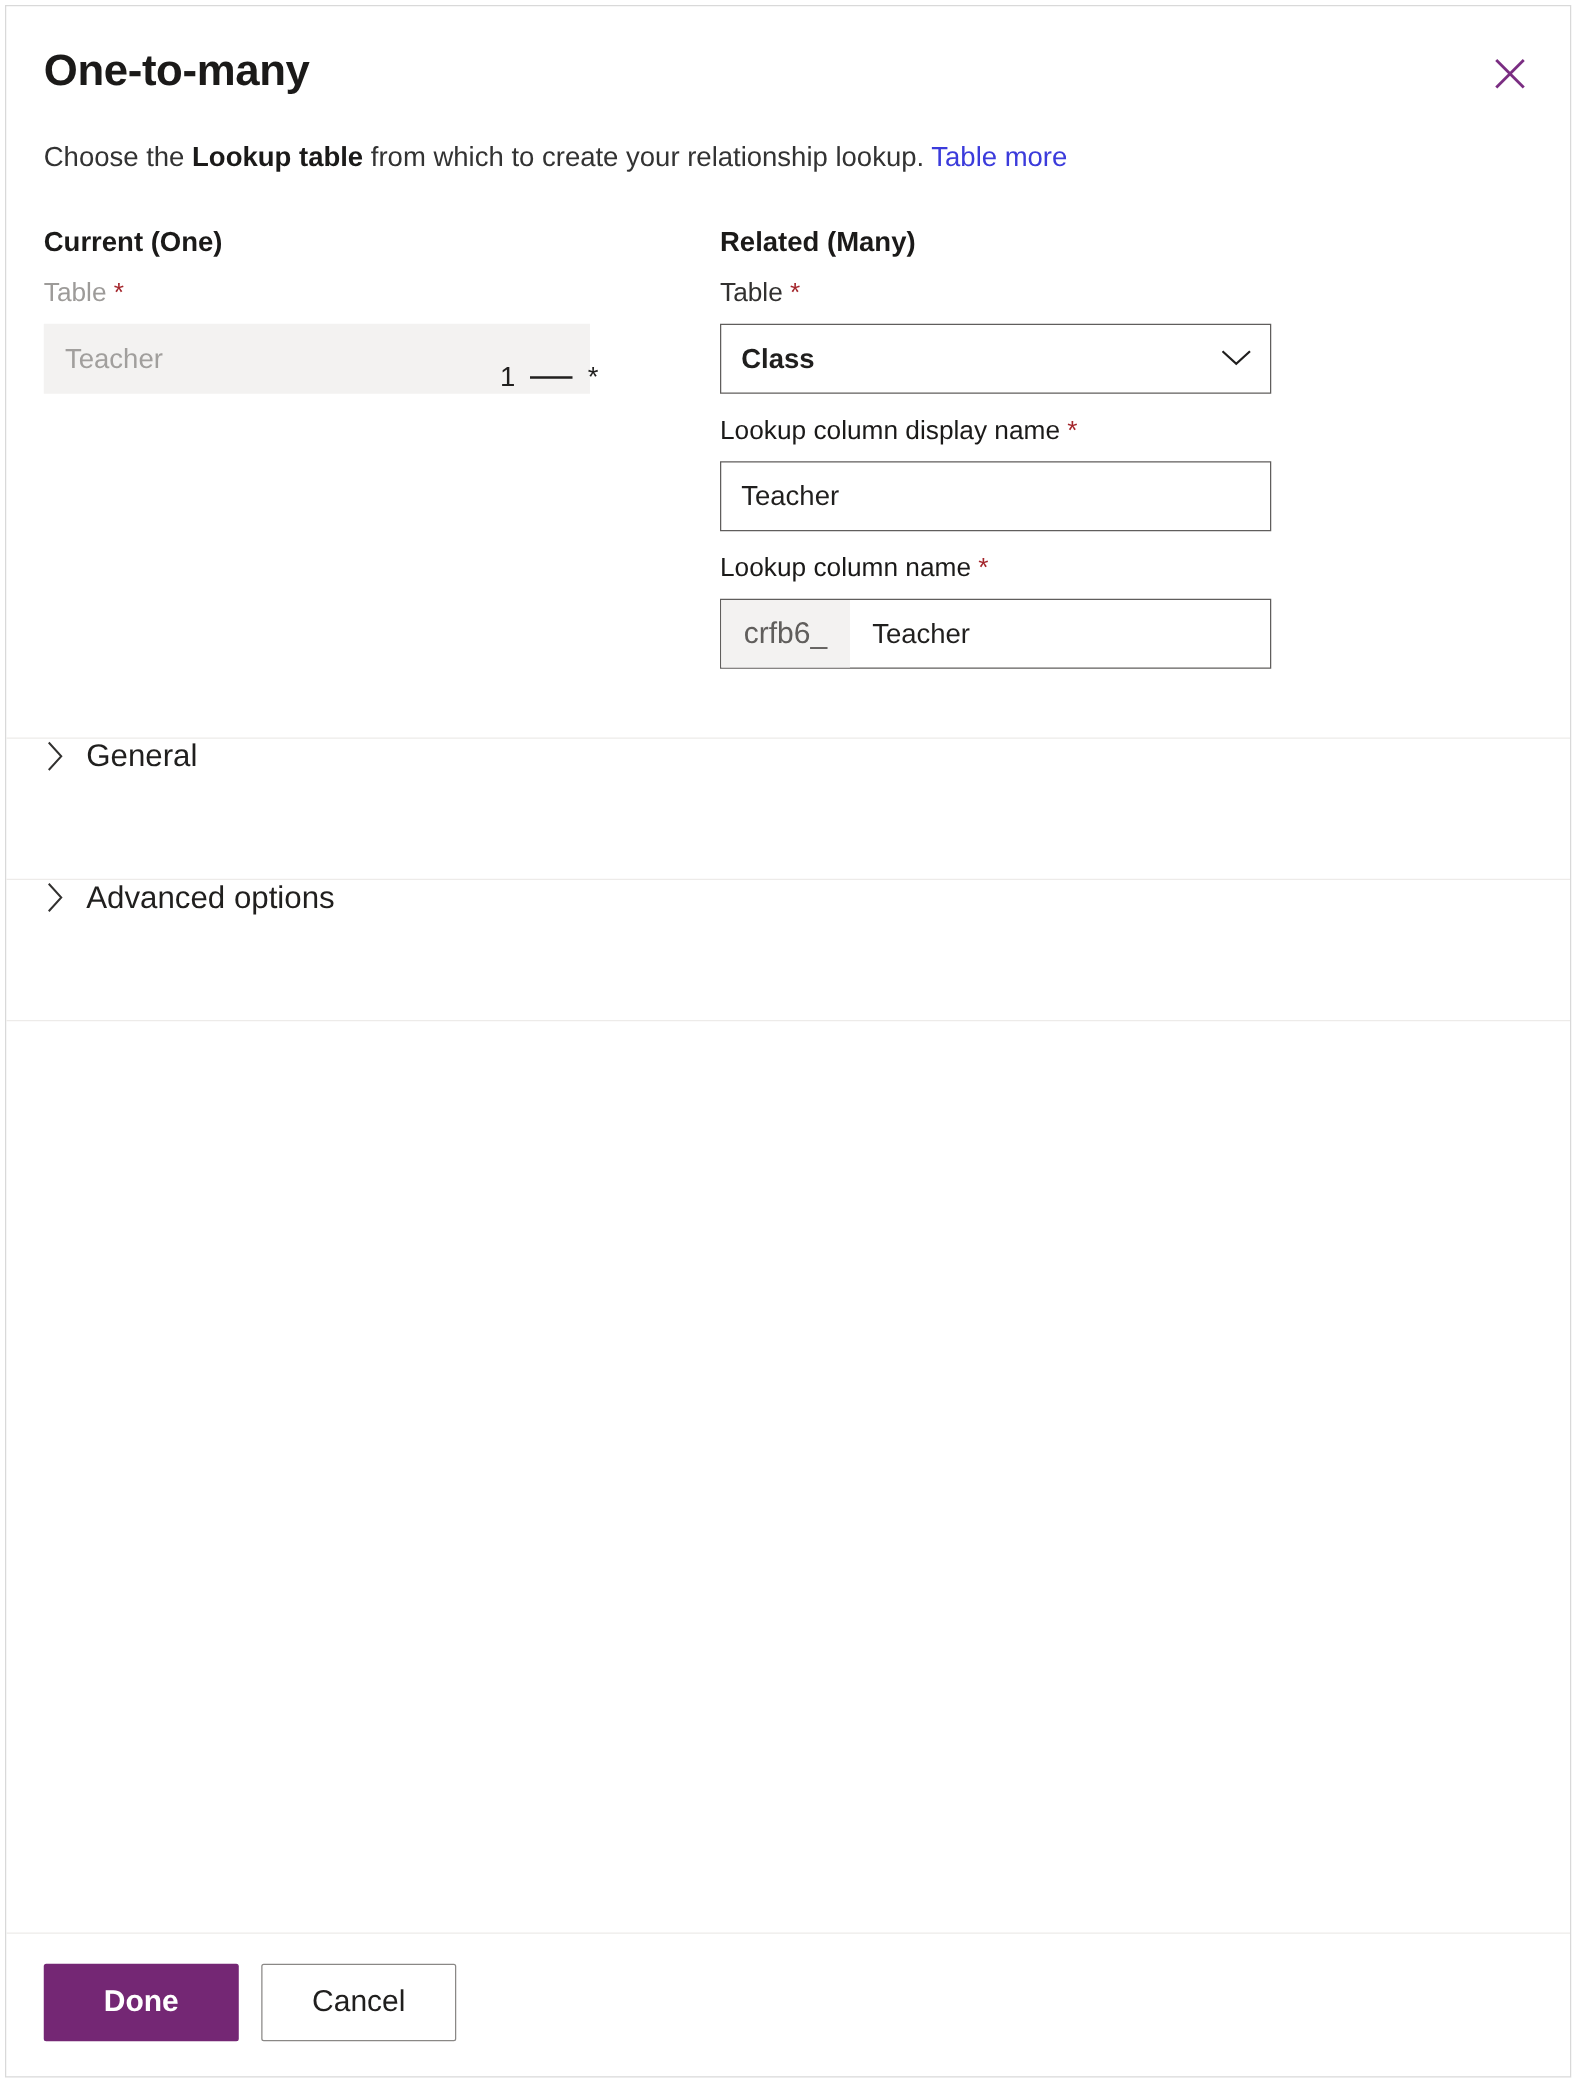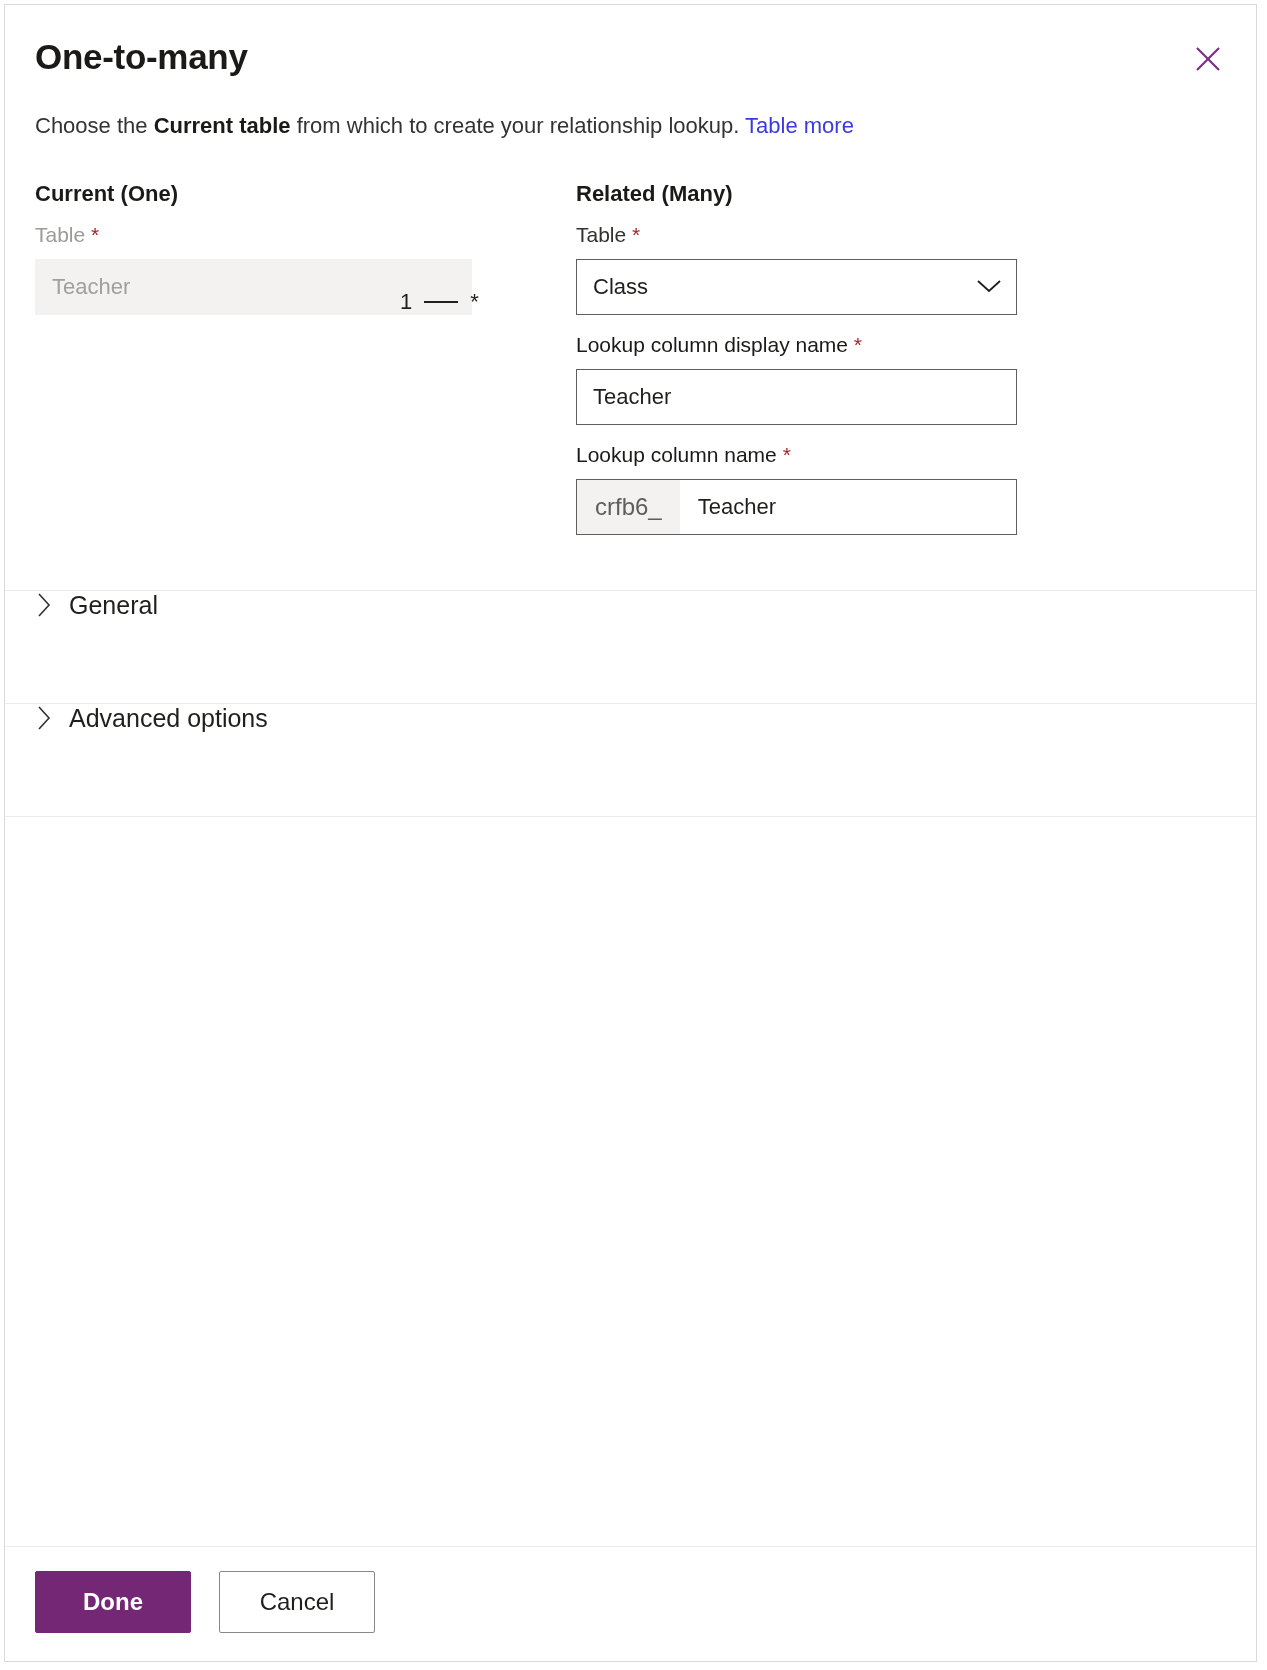--- a/index.html
+++ b/index.html
@@ -116,20 +116,21 @@
     padding: 0 16px;
   }
   .textbox.disabled {
     background: #f3f2f1;
     border: 1px solid transparent;
     color: #a19f9d;
   }
   .textbox.combo {
     justify-content: space-between;
     padding-right: 14px;
+    font-weight: bold;
   }
   .chevron-down { flex: 0 0 auto; display: block; }
 
   .prefixbox {
     height: 56px;
     box-sizing: border-box;
     border: 1px solid #605e5c;
     background: #ffffff;
     display: flex;
     align-items: stretch;
@@ -192,21 +193,21 @@
     color: #201f1e;
   }
   .chevron-right { flex: 0 0 auto; display: block; }
 
   
   .footer {
     flex: 0 0 auto;
     border-top: 1px solid #edebe9;
     padding: 24px 30px 28px 30px;
     display: flex;
-    gap: 28px;
+    gap: 18px;
     box-sizing: border-box;
   }
   .btn {
     height: 62px;
     min-width: 156px;
     font-size: 24px;
     font-family: "Liberation Sans", sans-serif;
     border-radius: 2px;
     cursor: pointer;
     padding: 0 22px;
@@ -238,21 +239,21 @@
         <span>
           <svg width="30" height="30" viewBox="0 0 30 30" aria-hidden="true">
             <line x1="4" y1="4" x2="26" y2="26" stroke="#7a2d82" stroke-width="2.2"></line>
             <line x1="26" y1="4" x2="4" y2="26" stroke="#7a2d82" stroke-width="2.2"></line>
           </svg>
         </span>
       </button>
     </div>
 
     <div class="subtitle">
-      <span>Choose the </span><b>Current table</b><span> from which to create your relationship lookup. </span><a class="link">Table more</a>
+      <span>Choose the </span><b>Lookup table</b><span> from which to create your relationship lookup. </span><a class="link">Table more</a>
     </div>
 
     <div class="columns">
 
       <div class="col-current">
         <div class="col-heading">Current (One)</div>
         <div class="field-block">
           <span class="field-label muted"><span>Table</span> <span class="req">*</span></span>
           <div class="textbox disabled">
             <span>Teacher</span>

